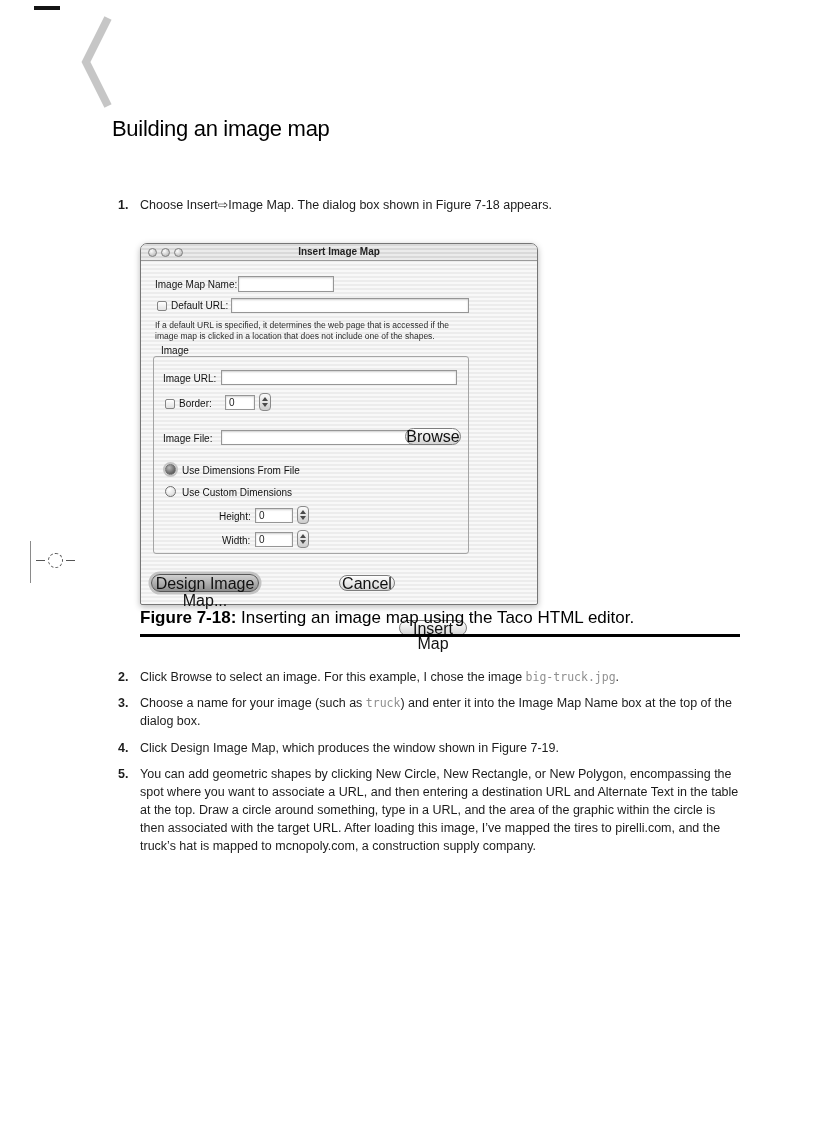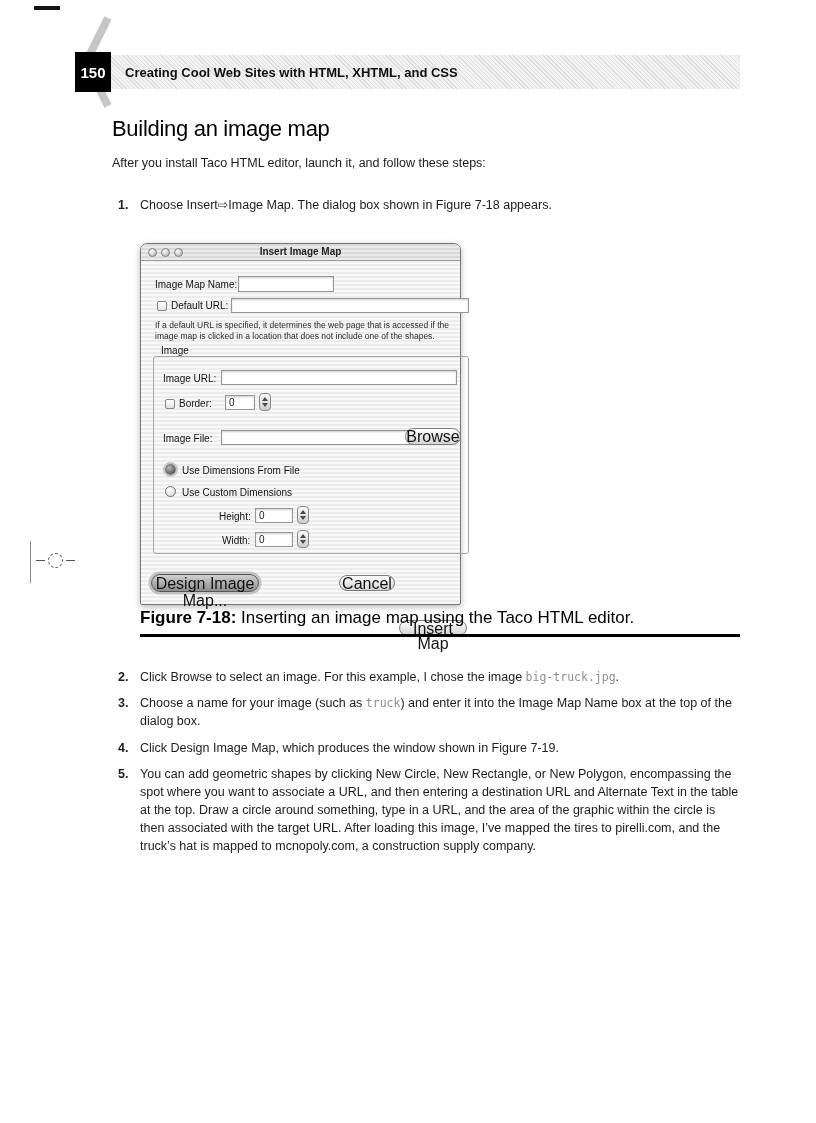--- a/index.html
+++ b/index.html
@@ -26,21 +26,21 @@
 
   .heading { position:absolute; left:112px; top:116px; font-size:22px; font-weight:normal; letter-spacing:-0.3px; color:#000; }
   .intro   { position:absolute; left:112px; top:154px; width:620px; font-size:12.5px; line-height:18px; }
 
   .step { position:absolute; left:118px; width:622px; font-size:12.5px; line-height:18px; }
   .step-num { position:absolute; left:0; top:0; font-weight:bold; }
   .step-body { margin-left:22px; }
   .code { font-family:"DejaVu Sans Mono", monospace; font-size:11.5px; color:#8f8f8f; }
 
   
-  .dialog { position:absolute; left:140px; top:243px; width:321px; height:362px;
+  .dialog { position:absolute; left:140px; top:243px; width:398px; height:362px;
             border:1px solid #767676; border-radius:7px 7px 2px 2px;
             background:repeating-linear-gradient(180deg,#ececec 0px,#ececec 2px,#f8f8f8 2px,#f8f8f8 4px);
             box-shadow:0 2px 6px rgba(0,0,0,0.28); font-size:10px; }
   .titlebar { position:absolute; left:0; top:0; right:0; height:17px;
               border-bottom:1px solid #9a9a9a; border-radius:6px 6px 0 0;
               background:repeating-linear-gradient(180deg,#d9d9d9 0px,#d9d9d9 2px,#ebebeb 2px,#ebebeb 4px); }
   .dlg-title { text-align:center; font-size:10px; font-weight:bold; line-height:16px; color:#222; }
   .traffic { position:absolute; top:4px; width:9px; height:9px; border-radius:50%;
              border:1px solid #7f7f7f; background:radial-gradient(circle at 35% 30%, #fdfdfd, #ababab); }
 
@@ -86,27 +86,22 @@
   <div class="reg-mark">
     <div class="reg-dash"></div>
     <div class="reg-circle"></div>
     <div class="reg-dash"></div>
   </div>
 
   <svg class="chevron-svg" width="40" height="100">
     <polyline points="30,4 8,48 30,92" fill="none" stroke="#c6c6c6" stroke-width="8"></polyline>
   </svg>
 
-  <div class="banner">
-    <div class="page-num-box">150</div>
-    <div class="banner-title">Creating Cool Web Sites with HTML, XHTML, and CSS</div>
-  </div>
 
   <div class="heading">Building an image map</div>
-  <div class="intro">After you install Taco HTML editor, launch it, and follow these steps:</div>
 
   <div class="step" style="top:196px;">
     <span class="step-num">1.</span>
     <div class="step-body"><span>Choose Insert⇨Image Map. The dialog box shown in Figure 7-18 appears.</span><span class="code"></span><span></span></div>
   </div>
 
   <div class="dialog">
     <div class="titlebar">
       <div class="traffic" style="left:7px;"></div>
       <div class="traffic" style="left:20px;"></div>

